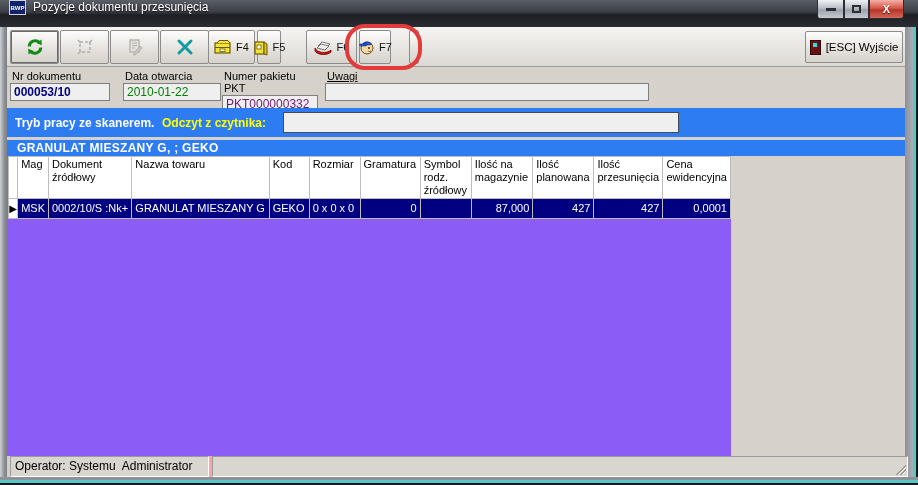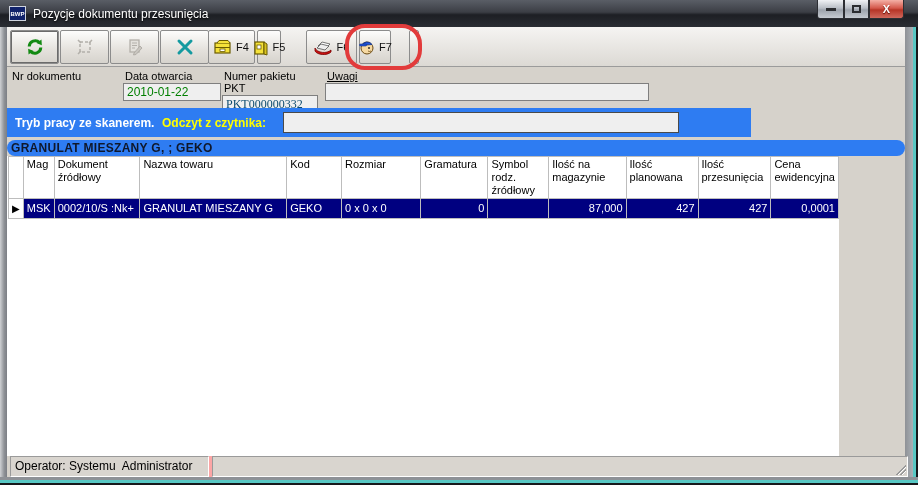--- a/index.html
+++ b/index.html
@@ -9,21 +9,21 @@
     font-size: 12px;
     background:#26282d;
     overflow:hidden;
   }
   .window { position:relative; width:918px; height:485px; background:#26282d; }
 
   
   .titlebar {
     position:absolute; left:0; top:0; width:918px; height:27px;
     background:linear-gradient(#5a5e66 0%, #3b3e45 45%, #1d1f24 55%, #2a2d33 100%);
-    color:#fff; display:flex; align-items:center;
+    color:#fff; display:flex; 
   }
   .app-icon {
     width:17px; height:15px; margin-left:9px; margin-right:7px;
     background:#10226b; border:1px solid #cfd4de; color:#fff;
     font-size:6px; font-weight:bold; display:flex; align-items:center; justify-content:center;
     letter-spacing:0;
   }
   .title-text { font-size:12px; text-shadow:0 1px 2px #000; }
   .winbtns { position:absolute; right:14px; top:0; display:flex; }
   .winbtn {
@@ -81,40 +81,40 @@
   
   .formpanel { position:absolute; left:0; top:41px; width:898px; height:40px; background:#d6d2cb; }
   .fgroup { position:absolute; top:2px; }
   .flabel { font-size:11px; color:#000; margin-bottom:1px; padding-left:2px; }
   .fbox {
     height:18px; border:1px solid #7f7f7f; background:#efefef;
     font-size:12px; line-height:16px; padding:0 3px; overflow:hidden; white-space:nowrap;
   }
   .v-navy { color:#000080; font-weight:bold; }
   .v-green { color:#007f00; }
-  .v-navy2 { color:#0c4a6e;font-family:Liberation Serif, serif; }
-
-  
-  .scanbar { position:absolute; left:0; top:81px; width:744px; height:29px;
+  .v-navy2 { color:#701a75; }
+
+  
+  .scanbar { position:absolute; left:0; top:81px; width:898px; height:29px;
     background:#2e7cf2; display:flex; align-items:center; }
   .scan-mode { color:#fff; font-weight:bold; font-size:12px; margin-left:8px; }
   .scan-read { color:#ffff00; font-weight:bold; font-size:12px; position:absolute; left:155px; }
   .scan-input { position:absolute; left:276px; top:4px; width:396px; height:21px;
     border:1px solid #4a4a4a; background:#efefef; font-size:12px; padding:0 3px;
     font-family:"Liberation Sans",sans-serif; }
 
   .gapline { position:absolute; left:0; top:110px; width:898px; height:3px; background:#d6d2cb; }
 
   
   .grouphdr { position:absolute; left:0; top:113px; width:898px; height:16px;
-    background:#2e7cf2; color:#0f172a; font-weight:bold; font-size:12px; line-height:16px;
-    padding-left:4px; letter-spacing:0.3px;border-radius:8px; }
-
-  
-  .gridarea { position:absolute; left:0; top:129px; width:832px; height:300px; background:#ffffff; }
+    background:#2e7cf2; color:#ffffff; font-weight:bold; font-size:12px; line-height:16px;
+    padding-left:10px; letter-spacing:0.3px; }
+
+  
+  .gridarea { position:absolute; left:0; top:129px; width:724px; height:300px; background:#8b5cf6; }
   table.grid { border-collapse:collapse; table-layout:fixed; margin-left:1px; }
   table.grid th, table.grid td {
     border:1px solid #bdbdbd; font-weight:normal; font-size:11px;
     padding:1px 3px; overflow:hidden; white-space:normal;
   }
   table.grid th { text-align:left; vertical-align:top; background:#fff; height:30px; line-height:13px; }
   table.grid td { height:19px; background:#000080; color:#fff; white-space:nowrap; line-height:17px; }
   table.grid td.sel { background:#fff; color:#000; text-align:center; padding:0; font-size:10px; }
   table.grid th.sel { background:#fff; }
   td.num { text-align:right; }
@@ -238,25 +238,30 @@
             <circle cx="11" cy="9" r="0.9" fill="#222"></circle>
             <path d="M10 12 q1.5 1 3 0" stroke="#6b4a12" stroke-width="0.8" fill="none"></path>
           </svg>
         </span>
         <span>F7</span>
       </div>
       <div class="tbtn" style="left:402px; width:10px;"></div>
 
       <div class="annotation"></div>
 
+      <div class="exit-btn">
+        <span class="door-icon"></span>
+        <span>[ESC] Wyjście</span>
+      </div>
     </div>
 
     <div class="formpanel">
       <div class="fgroup" style="left:3px; width:100px;">
         <div class="flabel">Nr dokumentu</div>
+        <div class="fbox v-navy">000053/10</div>
       </div>
       <div class="fgroup" style="left:116px; width:98px;">
         <div class="flabel">Data otwarcia</div>
         <div class="fbox v-green">2010-01-22</div>
       </div>
       <div class="fgroup" style="left:215px; width:96px;">
         <div class="flabel">Numer pakietu PKT</div>
         <div class="fbox v-navy2">PKT000000332</div>
       </div>
       <div class="fgroup" style="left:318px; width:324px;text-decoration:underline;">

